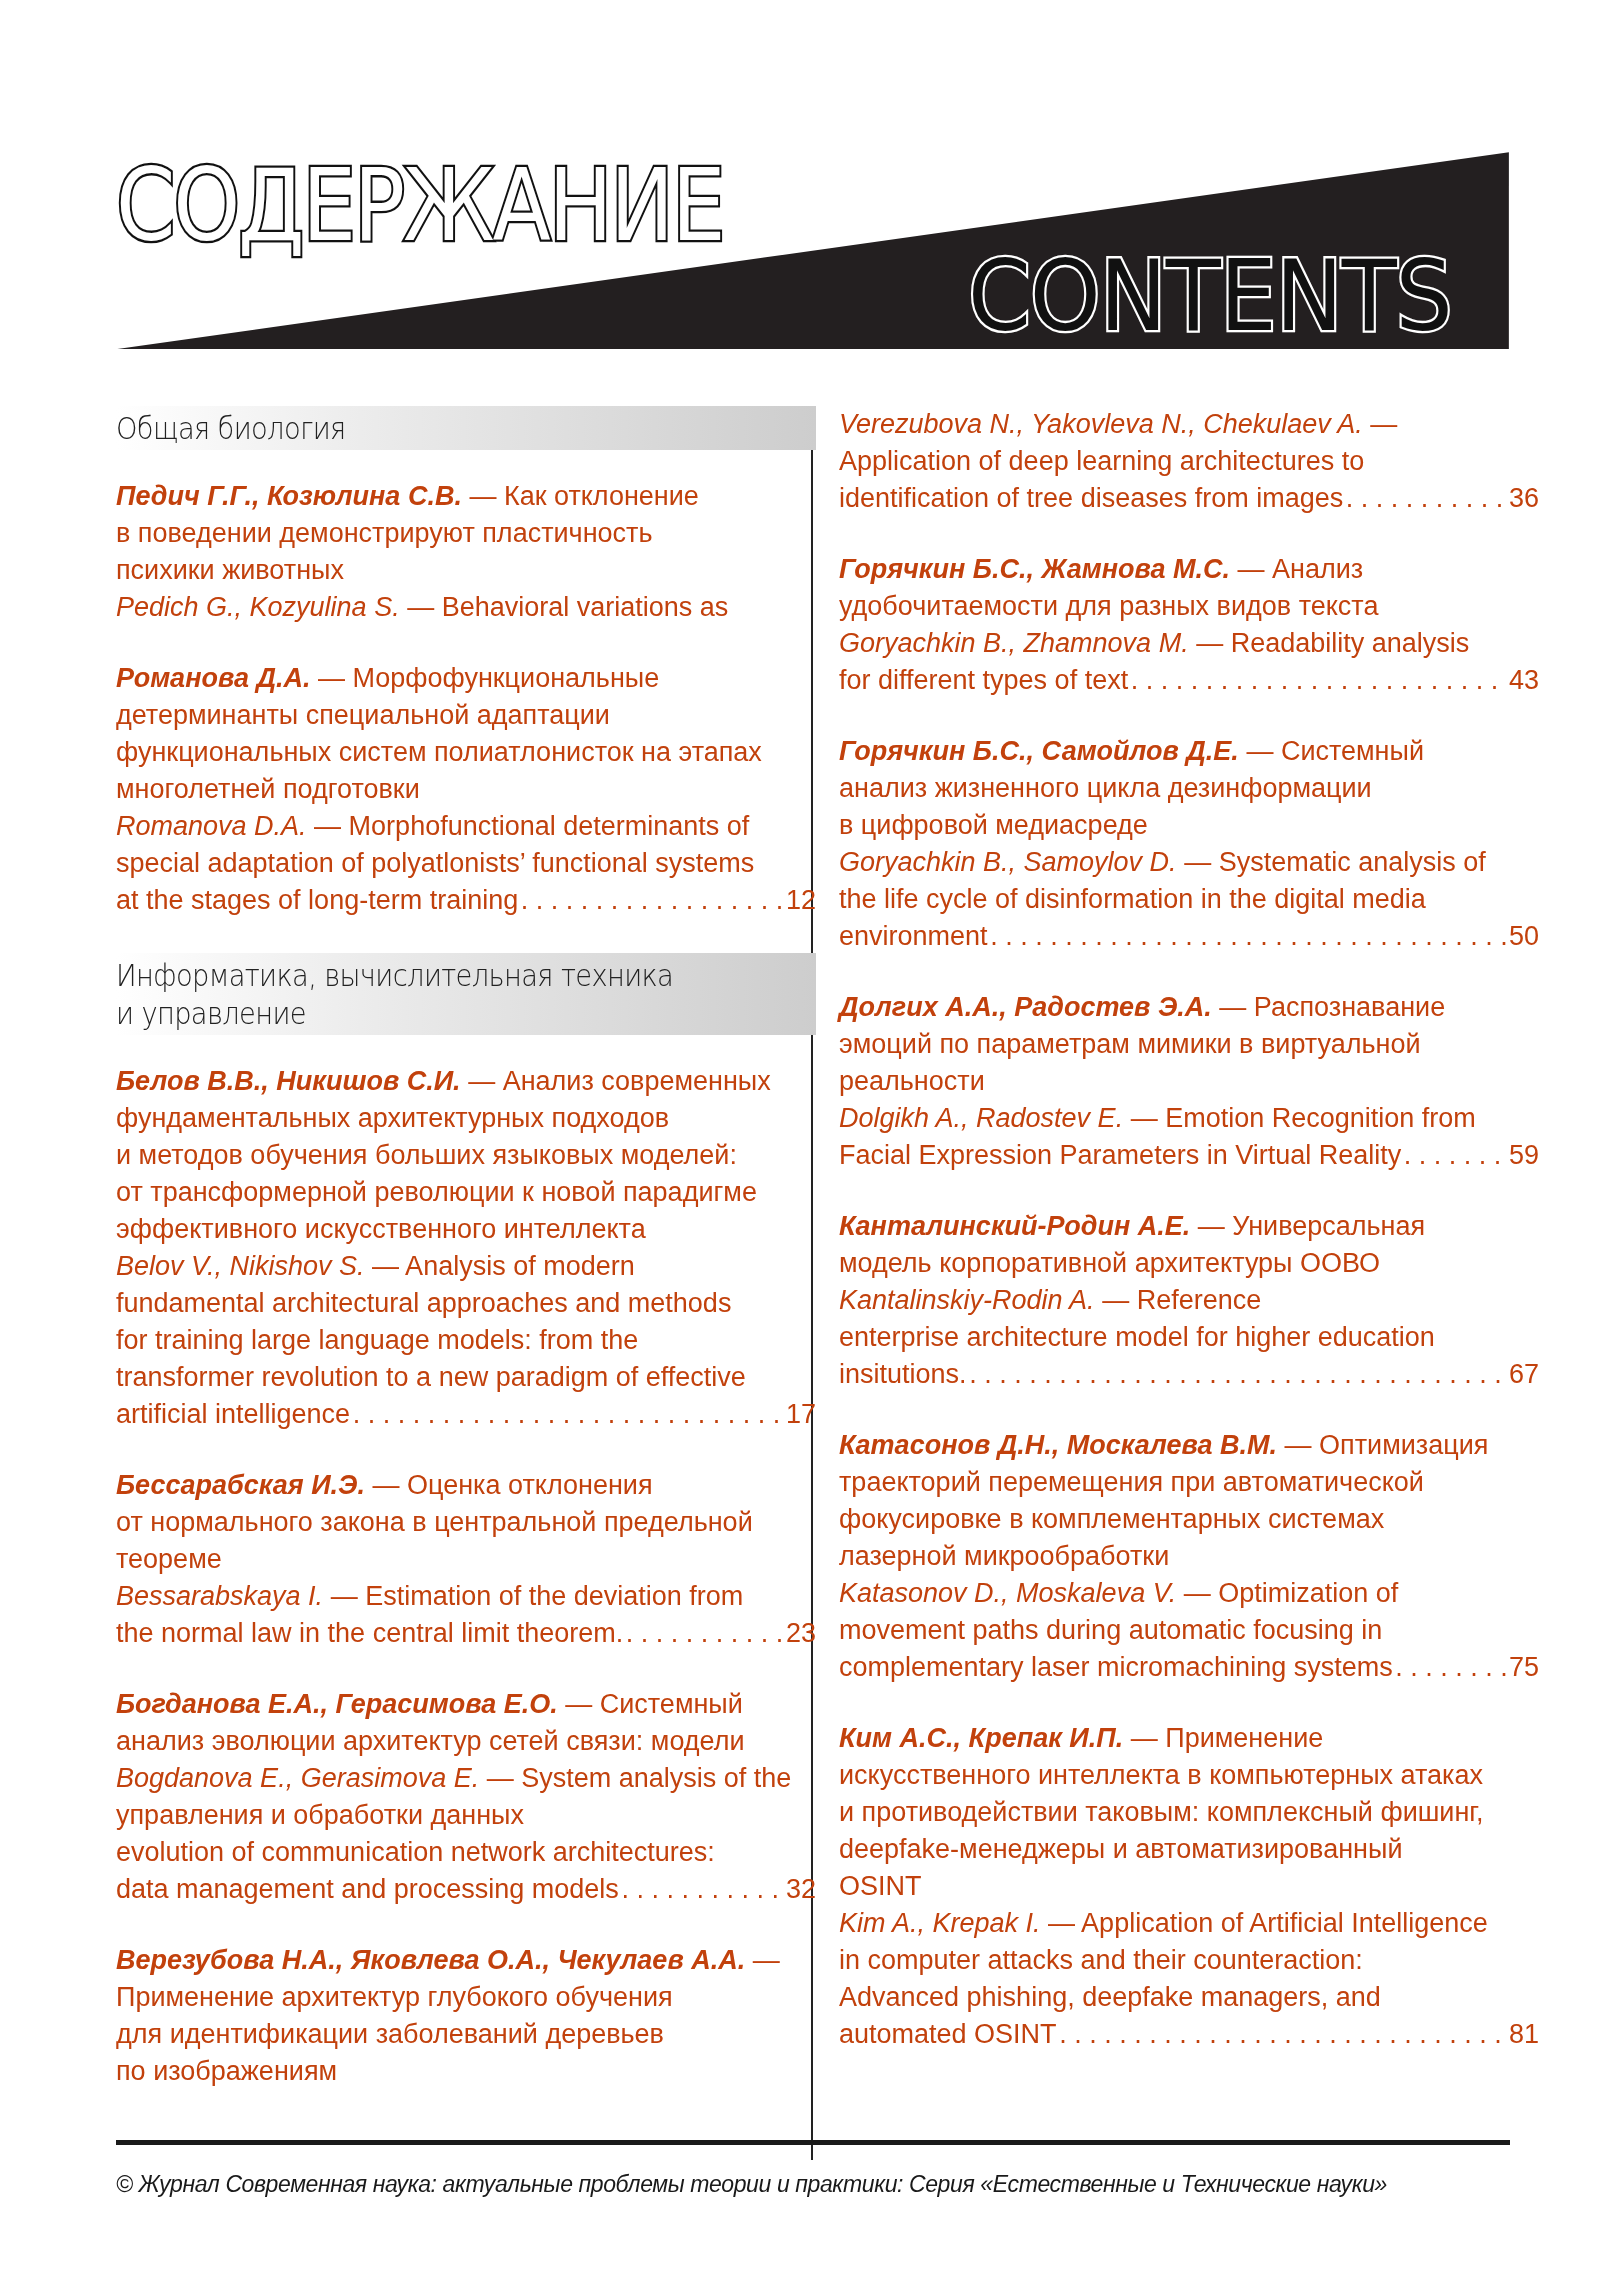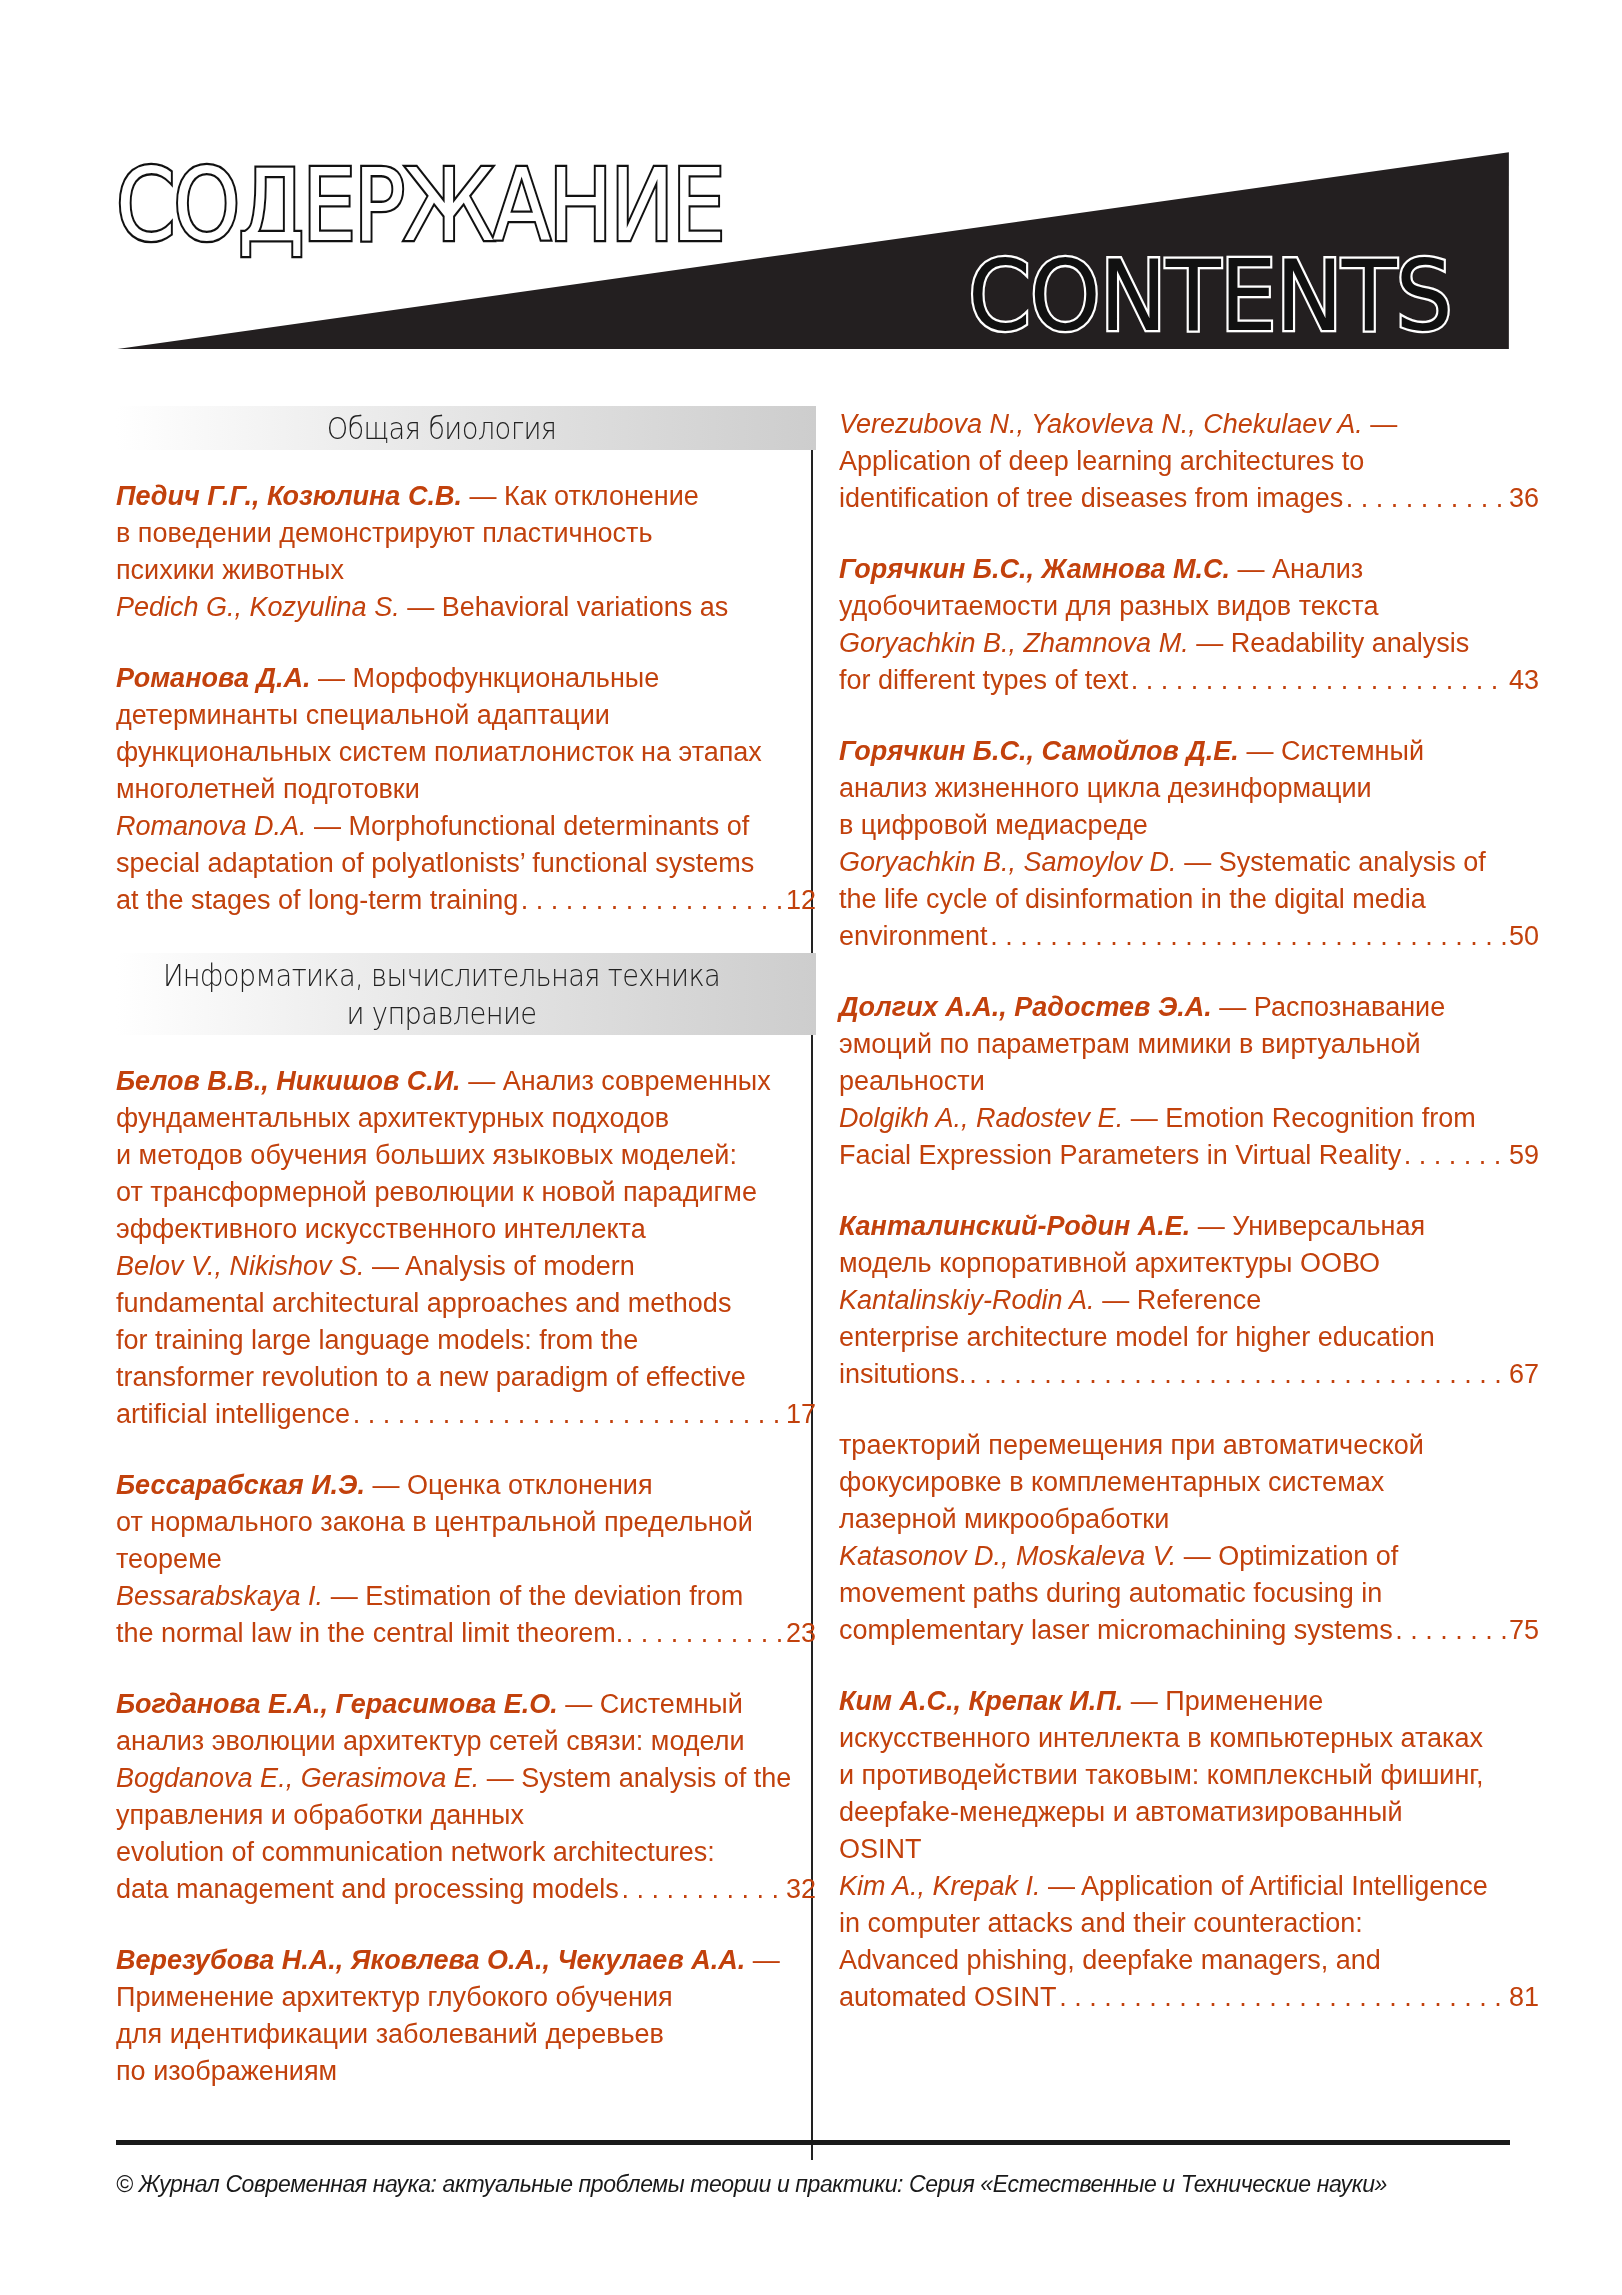--- a/index.html
+++ b/index.html
@@ -18,21 +18,21 @@
               transform: scaleX(0.92); transform-origin: left top;
               -webkit-text-stroke: 4.6px #fff; paint-order: stroke fill; }
 
   
   .col { position: absolute; top: 406px; width: 700px; }
   .col-left { left: 116px; }
   .col-right { left: 839px; }
   .divider { position: absolute; left: 811px; top: 408px; width: 2px; height: 1752px; background: #222; }
 
   .section { background: linear-gradient(90deg, #ffffff 0%, #ececec 35%, #cdcdcd 100%);
-             padding: 3.9px 0 2.6px 0; margin-bottom: 27.5px; text-align: center; }
+             padding: 3.9px 0 2.6px 0; margin-bottom: 27.5px; }
   .section-title { font-family: "DejaVu Sans", sans-serif; font-weight: 200; font-size: 29.4px;
                    color: #222; line-height: 38px; letter-spacing: -0.7px; display: block;
                    transform: scaleX(0.93); transform-origin: left center; }
 
   .entry { margin-bottom: 34px; font-size: 27px; line-height: 37px; color: #c2410c; }
   .entry .line { display: block; white-space: nowrap; }
   .authors-ru { font-weight: bold; font-style: italic; }
   .authors-en { font-style: italic; }
   .last-line { display: flex !important; align-items: baseline; }
   .last-line .dots { flex: 1; overflow: hidden; white-space: nowrap; margin: 0 2.6px; letter-spacing: 3.9px; }
@@ -193,20 +193,21 @@
     <span class="line"><span class="authors-en">Kantalinskiy-Rodin A.</span> <span>— Reference</span></span>
     <span class="line">enterprise architecture model for higher education</span>
     <span class="line last-line">
         <span>insitutions.</span>
         <span class="dots"></span>
         <span class="page">67</span>
       </span>
   </div>
 
   <div class="entry">
+    <span class="line"><span class="authors-ru">Катасонов Д.Н., Москалева В.М.</span> <span>— Оптимизация</span></span>
     <span class="line">траекторий перемещения при автоматической</span>
     <span class="line">фокусировке в комплементарных системах</span>
     <span class="line">лазерной микрообработки</span>
     <span class="line"><span class="authors-en">Katasonov D., Moskaleva V.</span> <span>— Optimization of</span></span>
     <span class="line">movement paths during automatic focusing in</span>
     <span class="line last-line">
         <span>complementary laser micromachining systems</span>
         <span class="dots"></span>
         <span class="page">75</span>
       </span>

